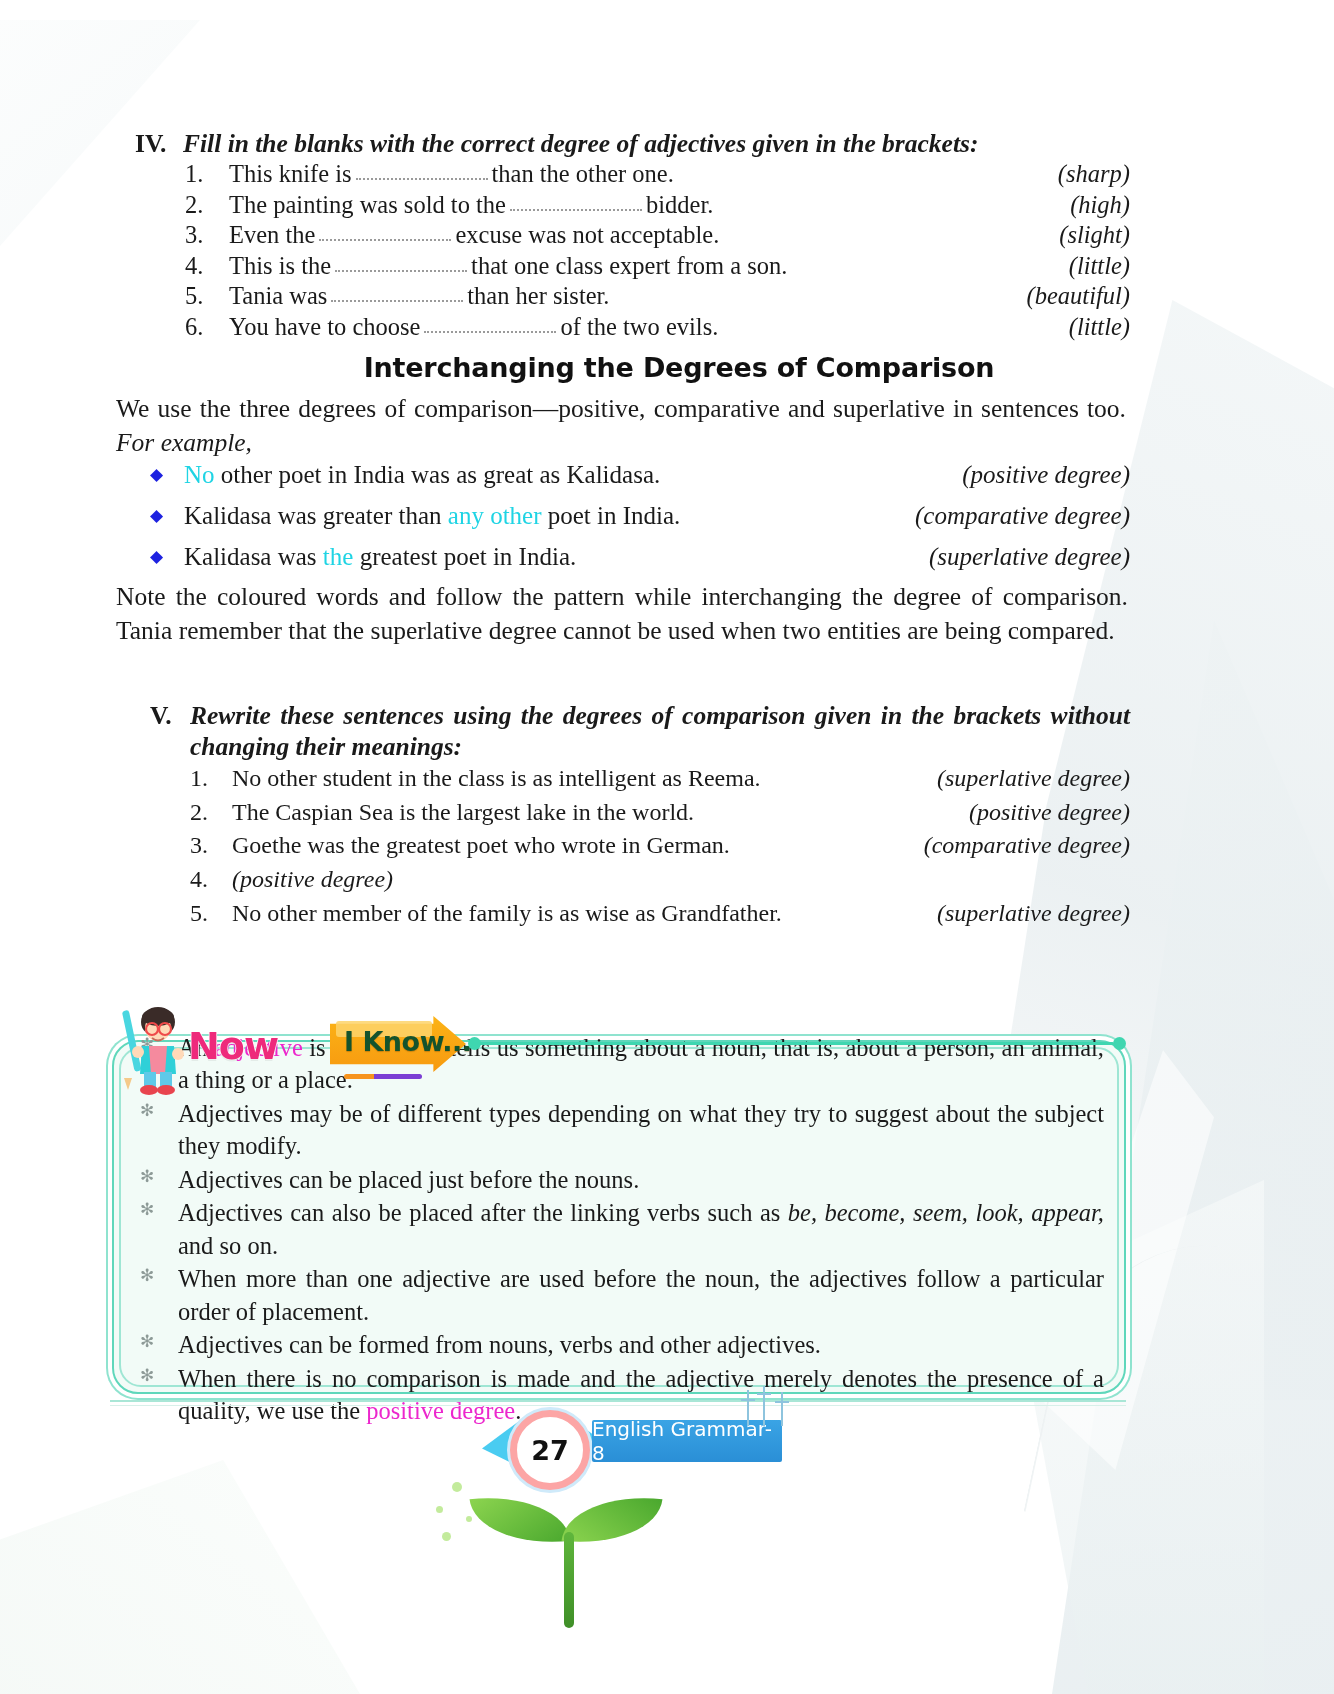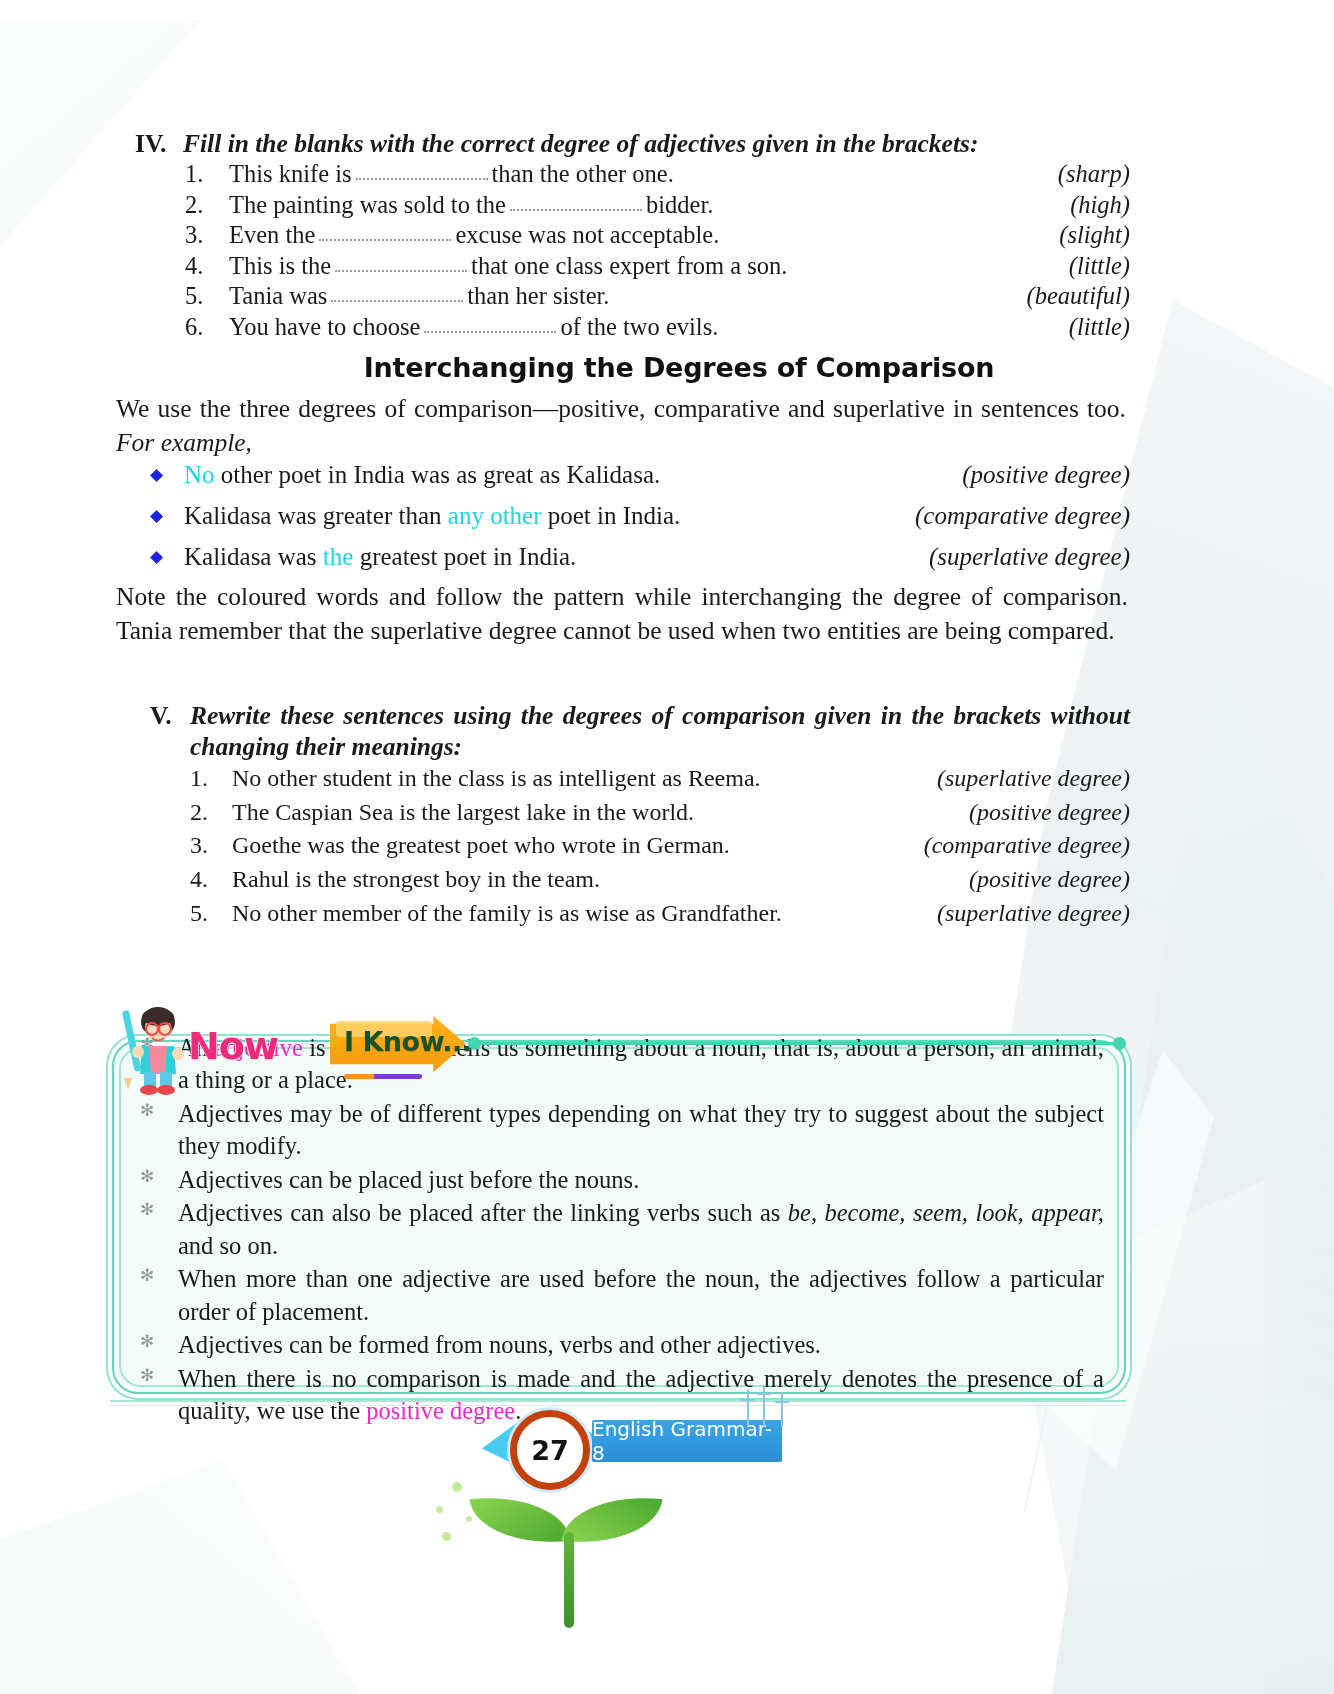--- a/index.html
+++ b/index.html
@@ -209,21 +209,21 @@
     background:linear-gradient(30deg,#8cd44f,#4aa82e);
     transform:rotate(6deg);}
   .stem{left:104px;top:78px;width:10px;height:96px;
     background:linear-gradient(180deg,#5fb63c,#3f8f28);border-radius:5px;}
   .sparkle{position:absolute;background:#b9e88b;border-radius:50%;opacity:.85;}
 
   .pagecircle{
     position:absolute;left:510px;top:10px;width:66px;height:66px;
     border-radius:50%;
     background:#ffffff;
-    border:7px solid #c2410c;
+    border:7px solid #fca5a5;
     box-shadow:0 0 0 3px #cfeafa;
     display:flex;align-items:center;justify-content:center;
     font-family:"DejaVu Sans", sans-serif;
     font-weight:bold;font-size:27px;color:#111;
   }
   .winglet{position:absolute;top:16px;width:44px;height:54px;background:#36c6ef;opacity:.9;}
   .wing-l{left:482px;clip-path:polygon(100% 0,100% 100%,0 60%);}
   .wing-r{left:568px;clip-path:polygon(0 0,0 100%,100% 60%);}
 
   .bookband{
@@ -332,21 +332,20 @@
           <span class="qtext">The Caspian Sea is the largest lake in the world.</span>
           <span class="qhint">(positive degree)</span>
         </li>
         <li class="qrow">
           <span class="qn">3.</span>
           <span class="qtext">Goethe was the greatest poet who wrote in German.</span>
           <span class="qhint">(comparative degree)</span>
         </li>
         <li class="qrow">
           <span class="qn">4.</span>
-          <span class="qtext">Rahul is the strongest boy in the team.</span>
           <span class="qhint">(positive degree)</span>
         </li>
         <li class="qrow">
           <span class="qn">5.</span>
           <span class="qtext">No other member of the family is as wise as Grandfather.</span>
           <span class="qhint">(superlative degree)</span>
         </li>
       </ol>
     </div>
 

